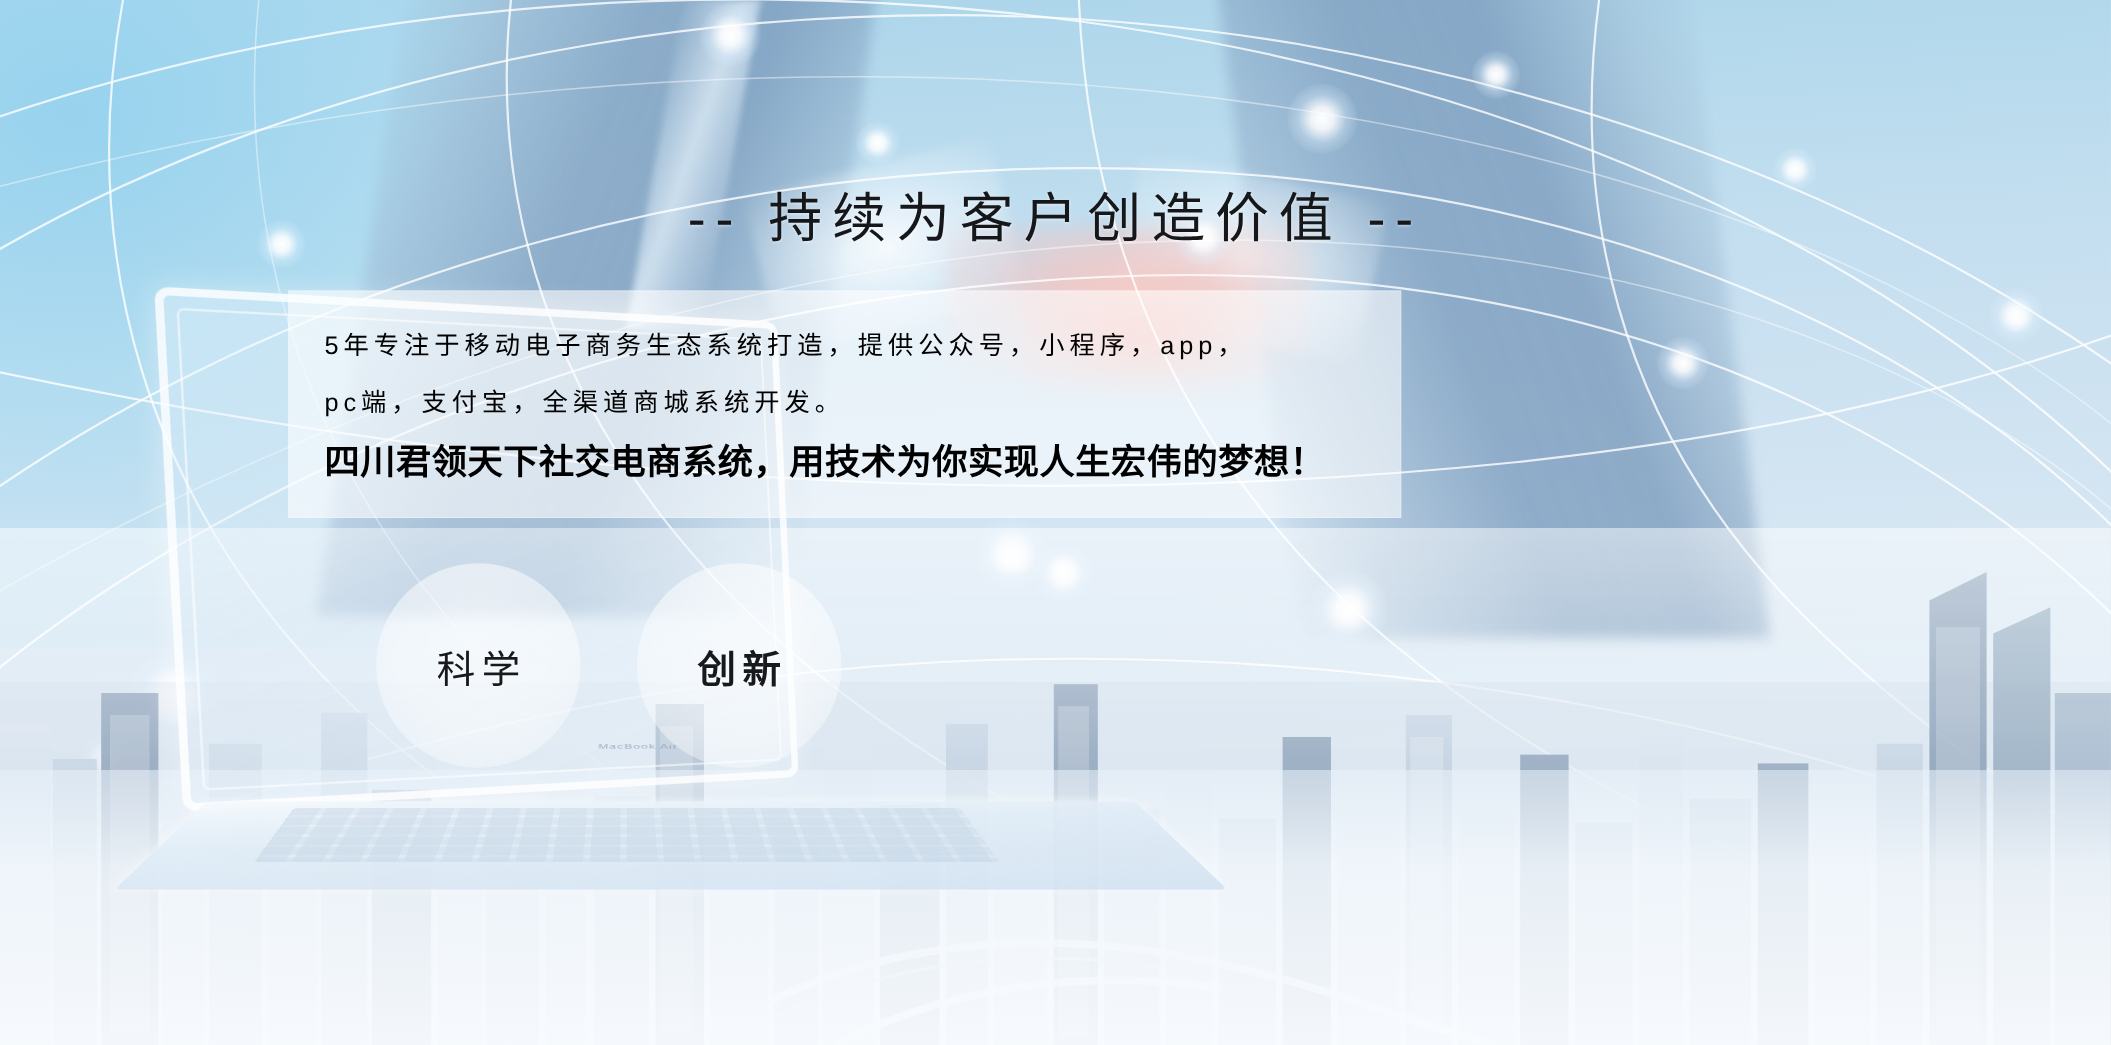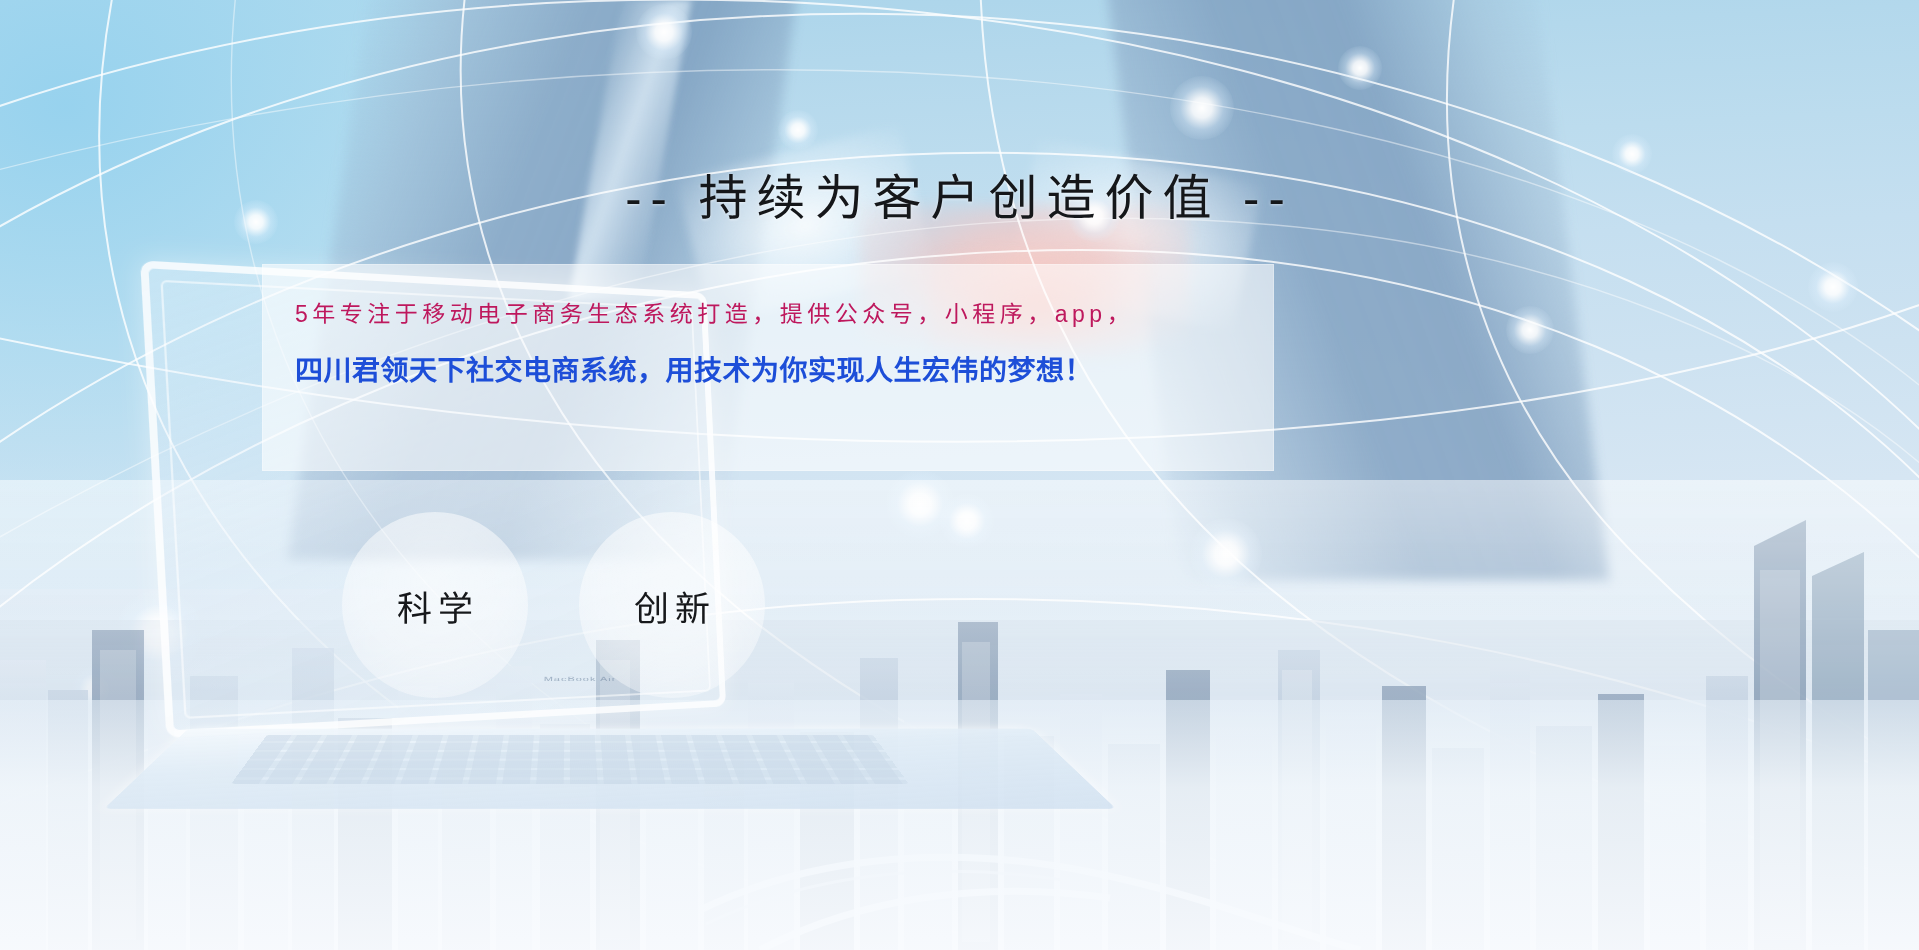--- a/index.html
+++ b/index.html
@@ -167,34 +167,34 @@
     position:absolute;left:262px;top:264px;width:1012px;height:207px;
     background:rgba(255,255,255,.58);
     box-shadow:0 0 0 1px rgba(255,255,255,.28) inset;
   }
   .panel-text{
     position:absolute;left:295px;top:288px;width:980px;
   }
   .line-light{
     font-size:23px;
     letter-spacing:4.5px;
-    color:#be185d;
+    color:#000000;
     line-height:52px;
     white-space:nowrap;
     font-family:"Liberation Sans","DejaVu Sans",sans-serif;
   }
   .line-bold{
-    font-size:28px;
+    font-size:32px;
     font-weight:bold;
     letter-spacing:0.5px;
-    color:#1d4ed8;
+    color:#000000;
     line-height:50px;
     margin-top:6px;
     white-space:nowrap;
-    font-family:Liberation Sans, sans-serif;
+    font-family:Liberation Mono, monospace;
   }
 
   
   .circles{position:absolute;left:16px;top:512px;width:100%;height:190px;}
   .circle{
     position:absolute;top:0;width:186px;height:186px;border-radius:50%;
     background:radial-gradient(circle at 50% 38%,
       rgba(255,255,255,.62) 0%,
       rgba(255,255,255,.52) 50%,
       rgba(252,253,255,.40) 78%,
@@ -203,21 +203,21 @@
   }
   .circle-label{
     font-size:35px;
     letter-spacing:6px;
     color:#17191c;
     text-indent:6px;
     font-family:"Liberation Sans","DejaVu Sans",sans-serif;
     text-shadow:0 1px 2px rgba(255,255,255,.45);
   }
   .c0{left:326px;}
-  .c1{left:563px;}
+  .c1{left:563px;font-weight:bold;}
   .c2{left:818px;}
   .c3{left:1065px;}
 </style>
 </head>
 <body>
 
 <div class="banner">
 
   <div class="bg-sky"></div>
   <div class="bg-sky-left"></div>
@@ -358,20 +358,21 @@
   </div>
   <div class="laptop-base"></div>
   <div class="laptop-keys"></div>
   <div class="laptop-brand">MacBook Air</div>
 
   <div class="headline">-- 持续为客户创造价值 --</div>
 
   <div class="panel"></div>
   <div class="panel-text">
     <div class="line-light">5年专注于移动电子商务生态系统打造，提供公众号，小程序，app，</div>
+    <div class="line-light">pc端，支付宝，全渠道商城系统开发。</div>
     <div class="line-bold">四川君领天下社交电商系统，用技术为你实现人生宏伟的梦想！</div>
   </div>
 
   <div class="circles">
     <div class="circle c0">
       <span class="circle-label">科学</span>
     </div>
     <div class="circle c1">
       <span class="circle-label">创新</span>
     </div>

